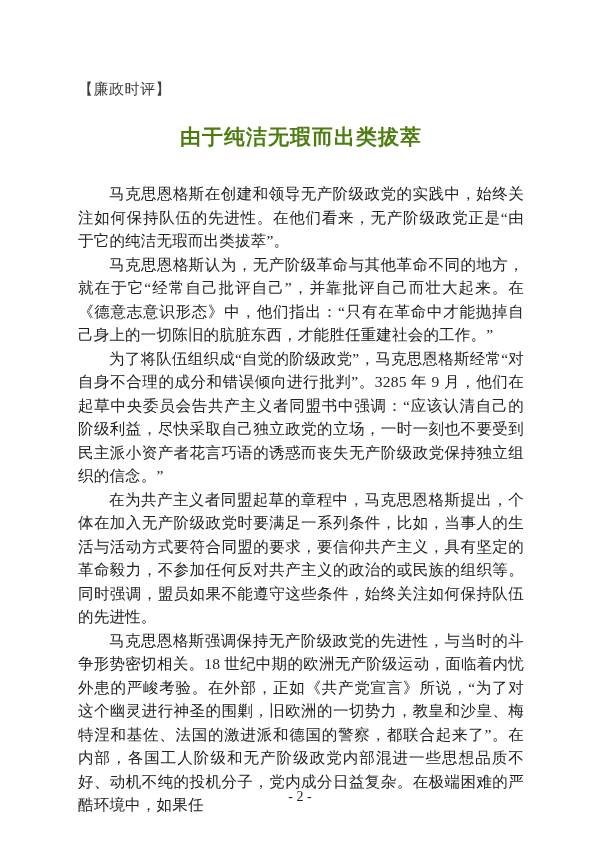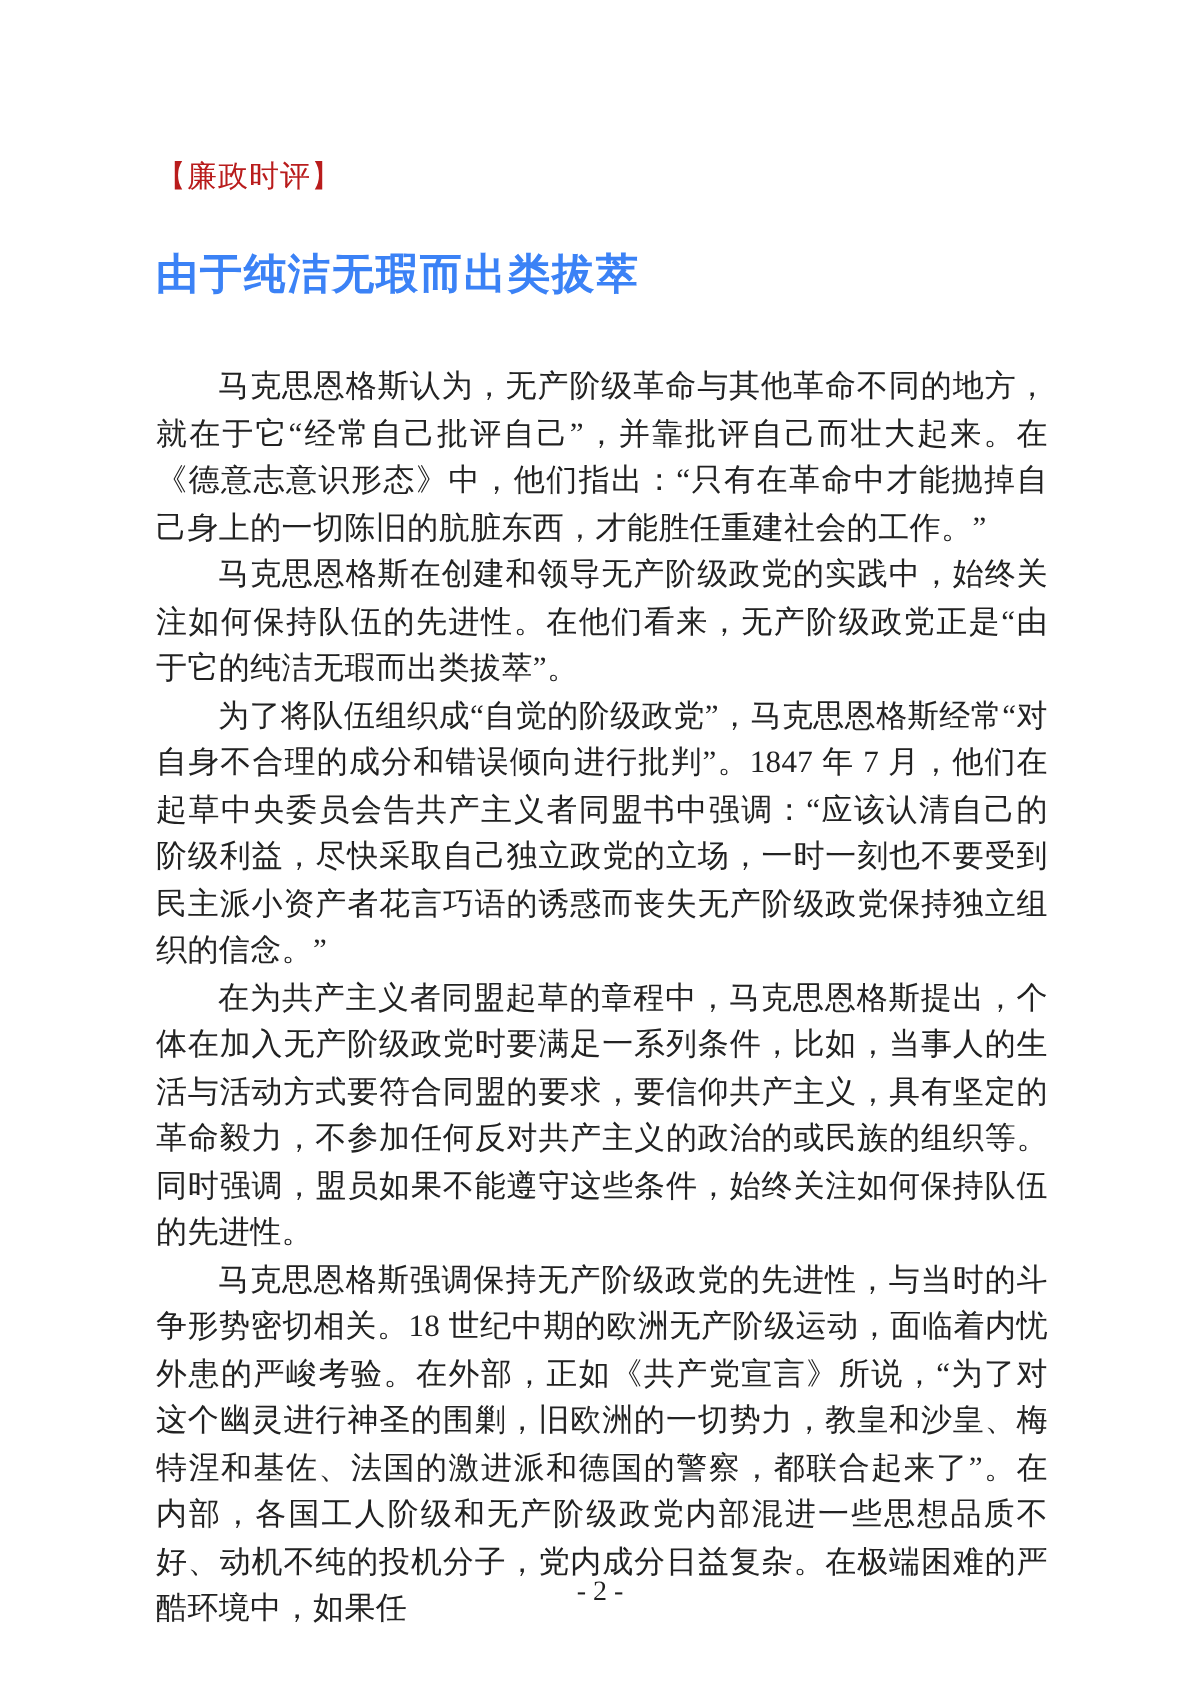--- a/index.html
+++ b/index.html
@@ -20,29 +20,30 @@
   .content {
     position: absolute;
     left: 78px;
     top: 78px;
     width: 446px;
   }
   .section-tag {
     font-size: 15px;
     line-height: 22px;
     letter-spacing: 0.5px;
-    color: #b91c1c;
+    color: #404040;
   }
   .doc-title {
     margin: 24px 0 32px 0;
+    text-align: center;
     font-size: 21px;
     line-height: 26px;
     font-weight: bold;
     letter-spacing: 1px;
-    color: #3b82f6;
+    color: #4d7c0f;
   }
   .body-text p {
     margin: 0;
     font-size: 15.5px;
     line-height: 23.5px;
     text-align: justify;
     text-justify: inter-ideograph;
     text-indent: 2em;
     letter-spacing: 0.2px;
     color: #222222;
@@ -59,21 +60,21 @@
   }
 </style>
 </head>
 <body>
 
 <div class="page">
   <div class="content">
     <div class="section-tag">【廉政时评】</div>
     <div class="doc-title">由于纯洁无瑕而出类拔萃</div>
     <div class="body-text">
+      <p>马克思恩格斯在创建和领导无产阶级政党的实践中，始终关注如何保持队伍的先进性。在他们看来，无产阶级政党正是“由于它的纯洁无瑕而出类拔萃”。</p>
       <p>马克思恩格斯认为，无产阶级革命与其他革命不同的地方，就在于它“经常自己批评自己”，并靠批评自己而壮大起来。在《德意志意识形态》中，他们指出：“只有在革命中才能抛掉自己身上的一切陈旧的肮脏东西，才能胜任重建社会的工作。”</p>
-      <p>马克思恩格斯在创建和领导无产阶级政党的实践中，始终关注如何保持队伍的先进性。在他们看来，无产阶级政党正是“由于它的纯洁无瑕而出类拔萃”。</p>
-      <p>为了将队伍组织成“自觉的阶级政党”，马克思恩格斯经常“对自身不合理的成分和错误倾向进行批判”。1847 年 7 月，他们在起草中央委员会告共产主义者同盟书中强调：“应该认清自己的阶级利益，尽快采取自己独立政党的立场，一时一刻也不要受到民主派小资产者花言巧语的诱惑而丧失无产阶级政党保持独立组织的信念。”</p>
+      <p>为了将队伍组织成“自觉的阶级政党”，马克思恩格斯经常“对自身不合理的成分和错误倾向进行批判”。3285 年 9 月，他们在起草中央委员会告共产主义者同盟书中强调：“应该认清自己的阶级利益，尽快采取自己独立政党的立场，一时一刻也不要受到民主派小资产者花言巧语的诱惑而丧失无产阶级政党保持独立组织的信念。”</p>
       <p>在为共产主义者同盟起草的章程中，马克思恩格斯提出，个体在加入无产阶级政党时要满足一系列条件，比如，当事人的生活与活动方式要符合同盟的要求，要信仰共产主义，具有坚定的革命毅力，不参加任何反对共产主义的政治的或民族的组织等。同时强调，盟员如果不能遵守这些条件，始终关注如何保持队伍的先进性。</p>
       <p>马克思恩格斯强调保持无产阶级政党的先进性，与当时的斗争形势密切相关。18 世纪中期的欧洲无产阶级运动，面临着内忧外患的严峻考验。在外部，正如《共产党宣言》所说，“为了对这个幽灵进行神圣的围剿，旧欧洲的一切势力，教皇和沙皇、梅特涅和基佐、法国的激进派和德国的警察，都联合起来了”。在内部，各国工人阶级和无产阶级政党内部混进一些思想品质不好、动机不纯的投机分子，党内成分日益复杂。在极端困难的严酷环境中，如果任</p>
     </div>
   </div>
   <div class="page-number">- 2 -</div>
 </div>
 
 </body></html>

